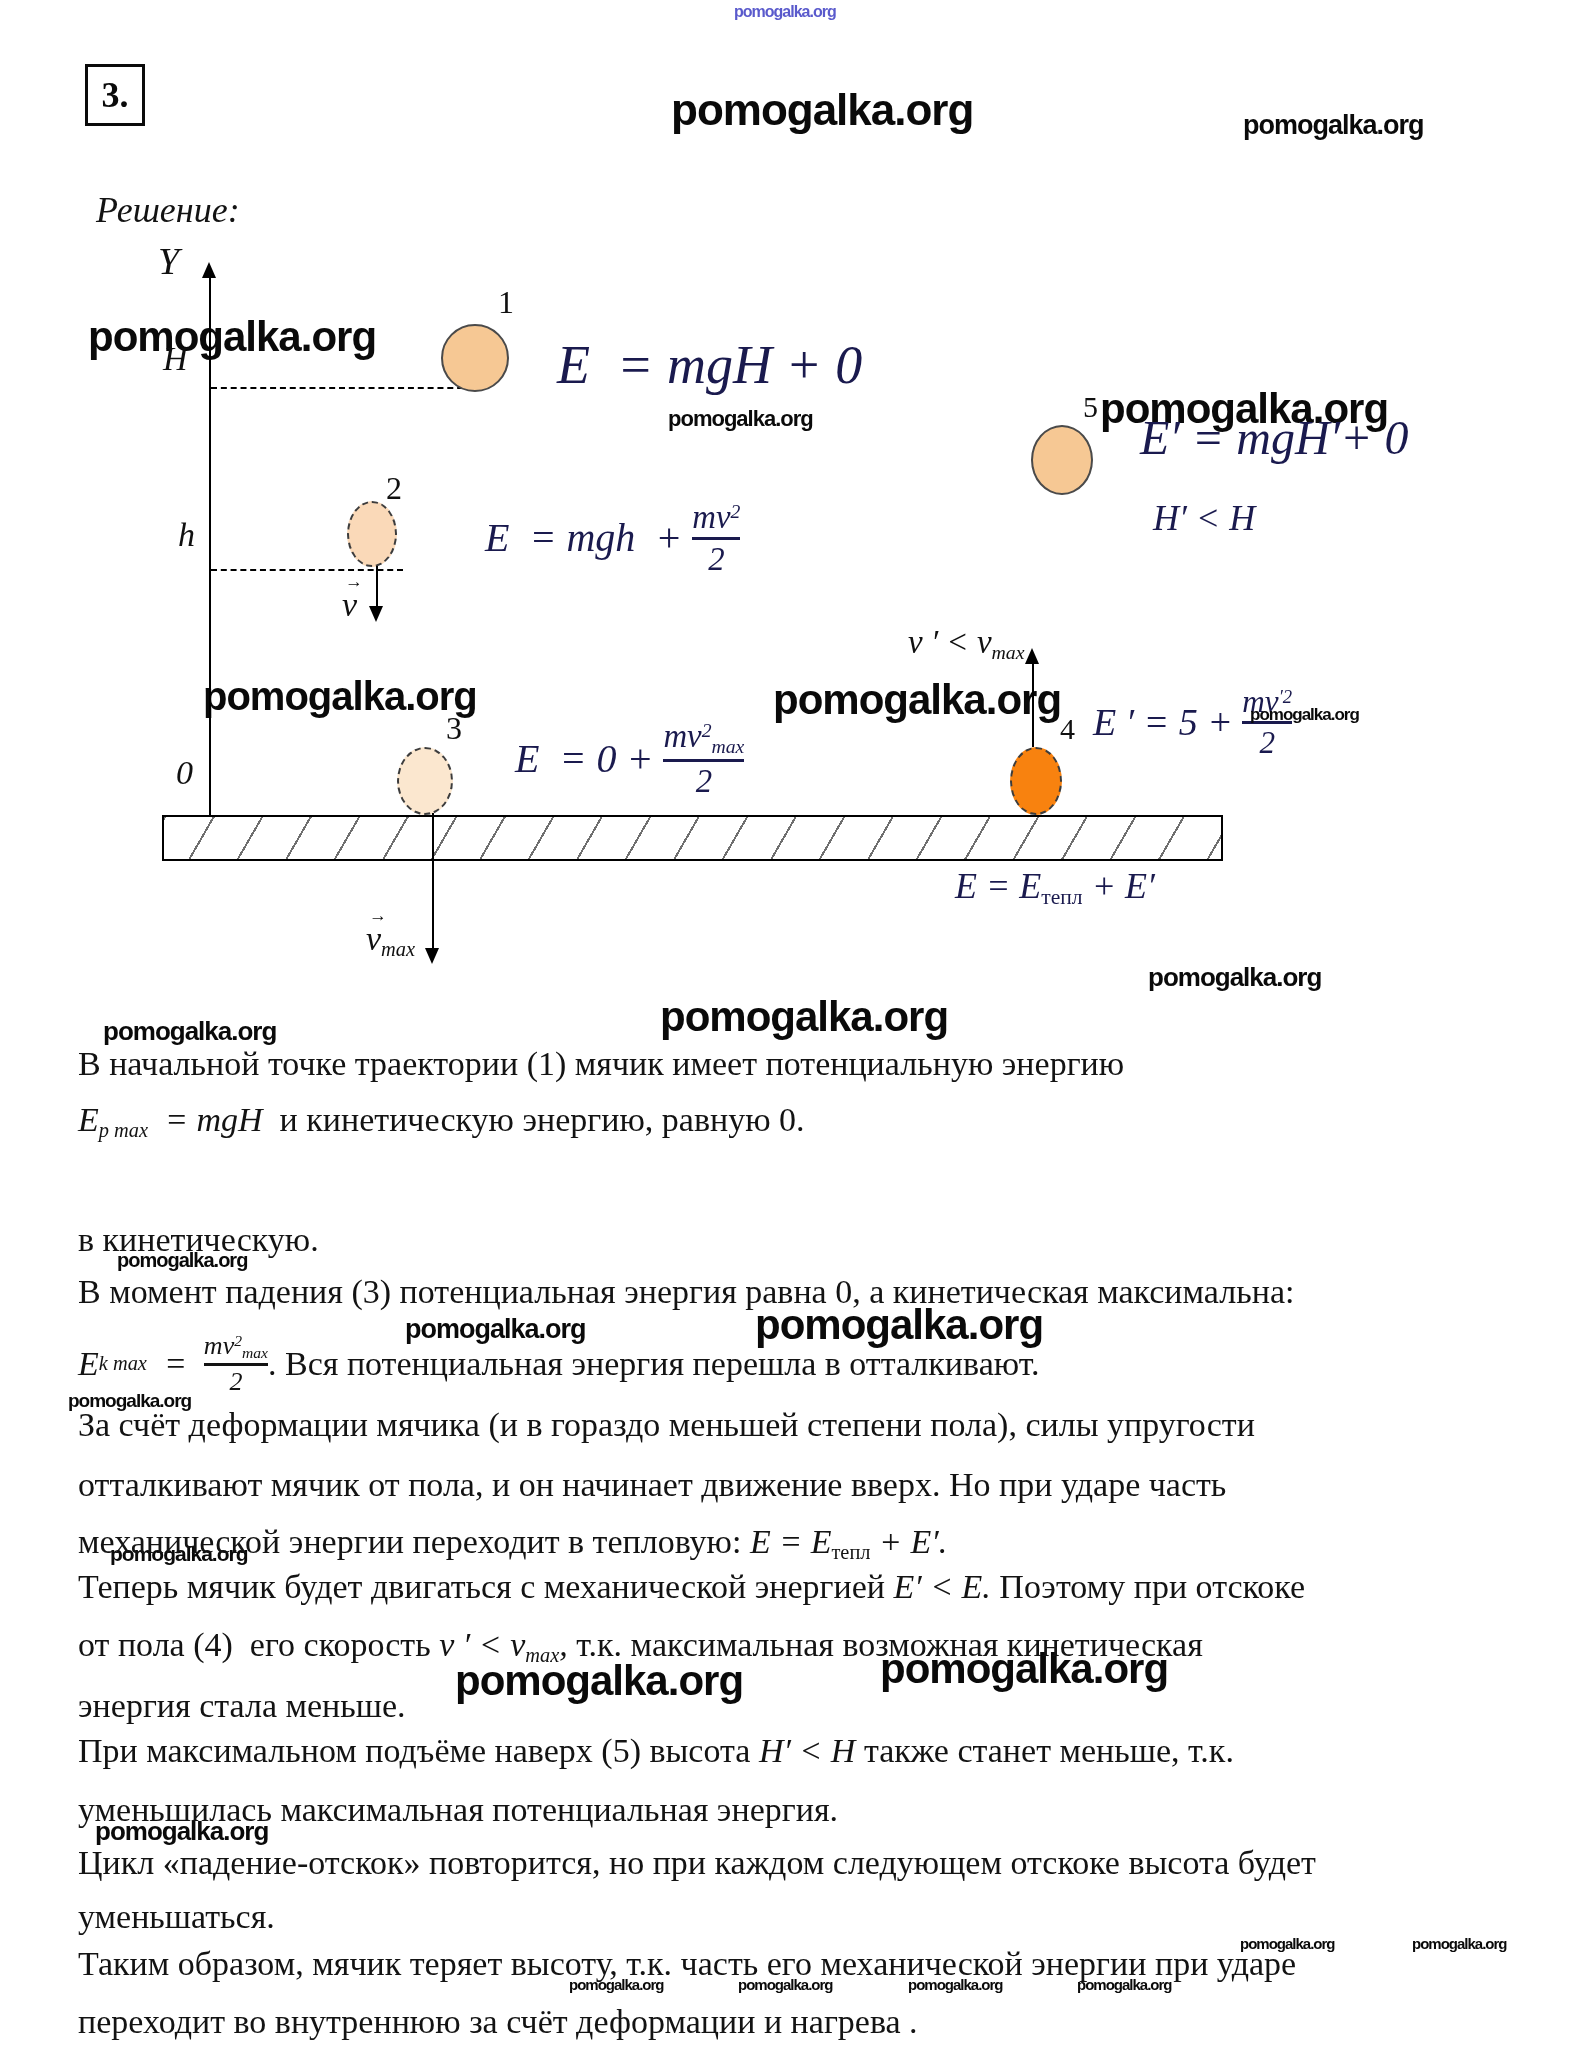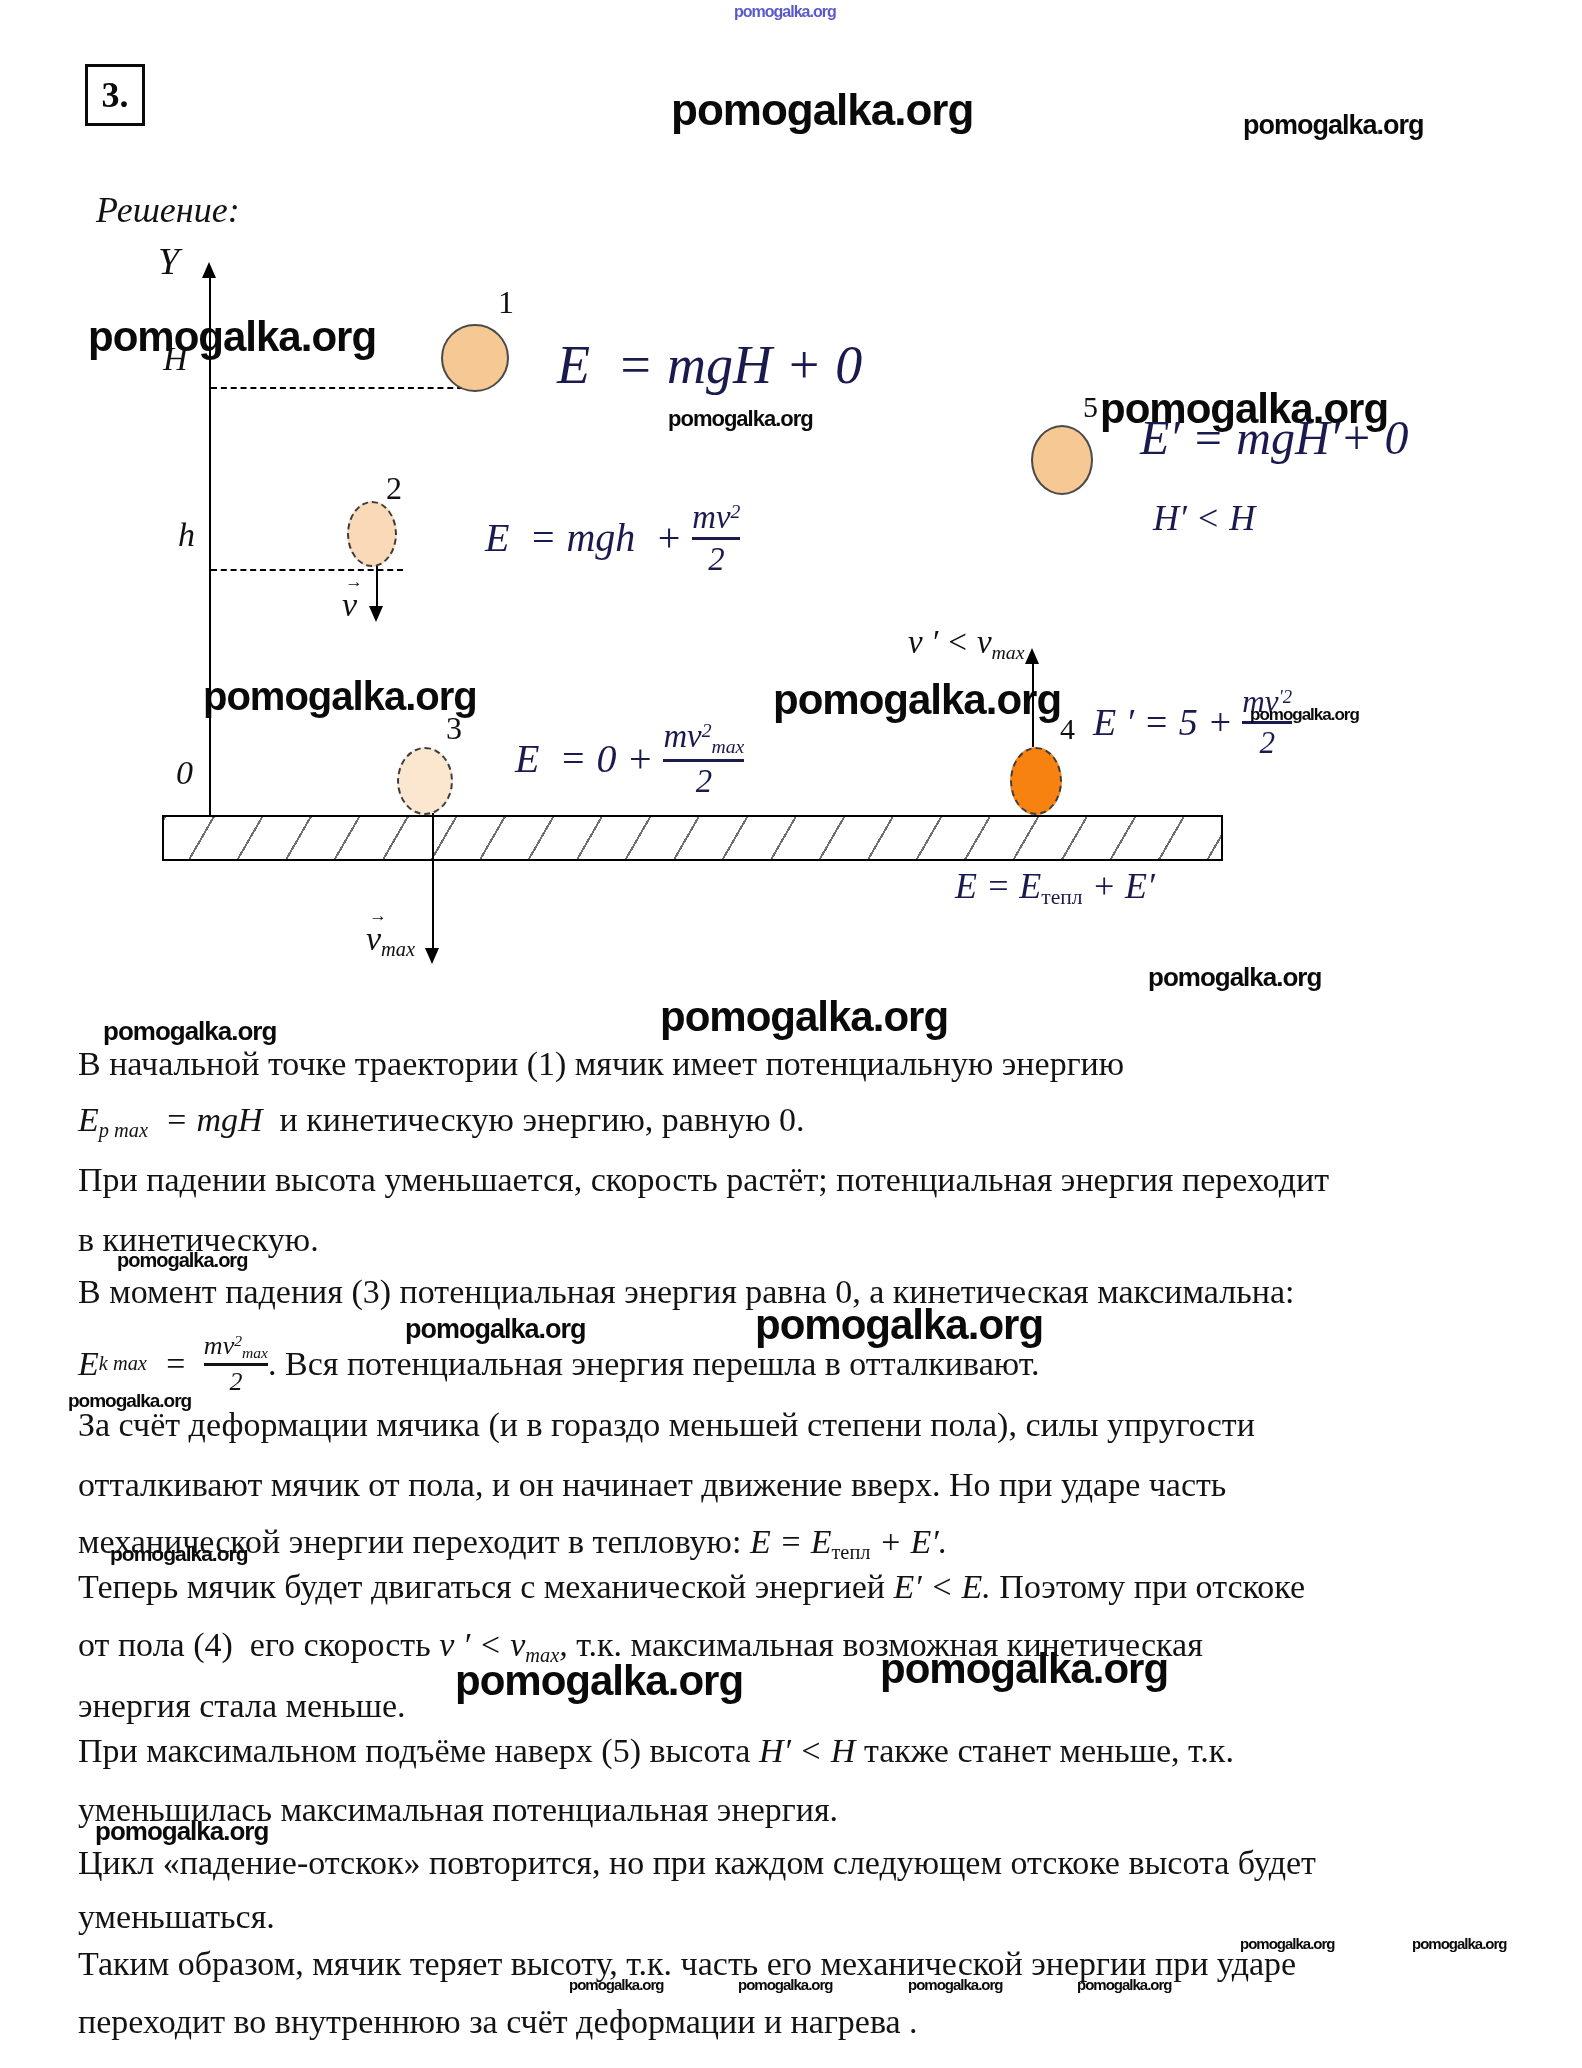--- a/index.html
+++ b/index.html
@@ -139,21 +139,20 @@
     <div class="ball solid-ball" style="left:1031px;top:425px;width:62px;height:70px;background:#F6C894"></div>
     <div class="num-lbl" style="left:1083px;top:392px;font-size:30px">5</div>
     <div class="eq" style="left:1140px;top:414px;font-size:48px">E′ = mgH′+ 0</div>
     <div class="eq" style="left:1153px;top:500px;font-size:36px">H′ &lt; H</div>
 
     <div class="eq" style="left:955px;top:868px;font-size:36px"><span>E = E</span><span class="sub up">тепл</span><span> + E′</span></div>
   </div>
 
   <div class="txt" style="top:1044px">В начальной точке траектории (1) мячик имеет потенциальную энергию</div>
   <div class="txt" style="top:1100px"><span class="it">E</span><span class="it sub">p max</span><span class="it">  = mgH </span><span> и кинетическую энергию, равную 0.</span></div>
-  <div class="txt" style="top:1160px">При падении высота уменьшается, скорость растёт; потенциальная энергия переходит</div>
   <div class="txt" style="top:1220px">в кинетическую.</div>
   <div class="txt" style="top:1272px">В момент падения (3) потенциальная энергия равна 0, а кинетическая максимальна:</div>
 
   <div class="txt" style="top:1328px;display:flex;align-items:center;height:72px">
     <span class="it">E</span><span class="it sub">k max</span><span class="it">  =  </span>
     <span class="frac it" style="font-size:26px;color:#131313">
       <span><span>mv</span><span class="sup">2</span><span class="sub">max</span></span>
       <span class="frac-bar" style="border-top-color:#131313"></span>
       <span>2</span>
     </span>

